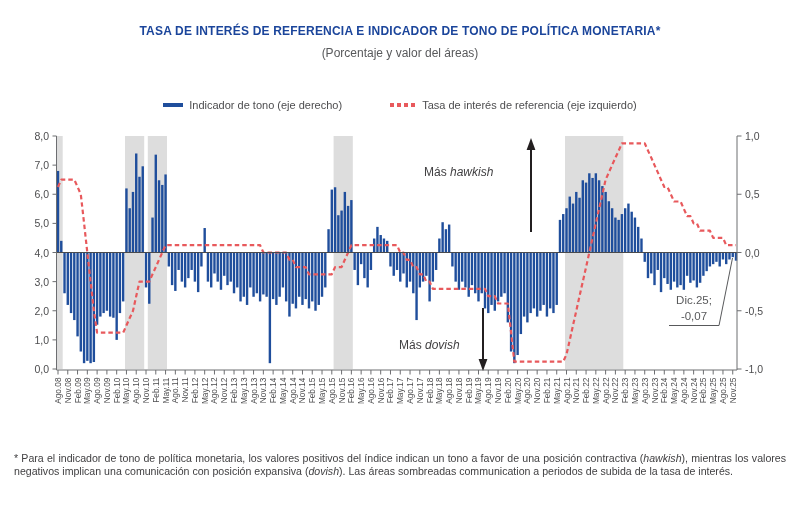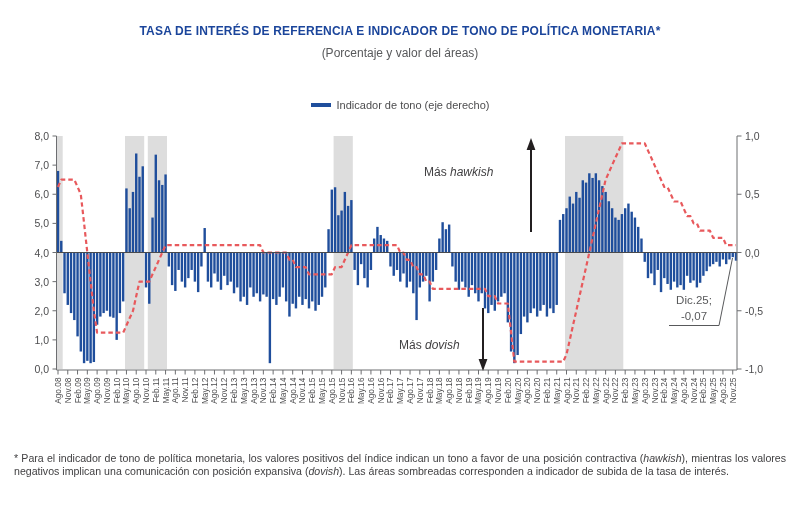--- a/index.html
+++ b/index.html
@@ -28,20 +28,24 @@
 
 <div class="page">
 
   <div class="chart-title">TASA DE INTERÉS DE REFERENCIA E INDICADOR DE TONO DE POLÍTICA MONETARIA*</div>
   <div class="chart-subtitle">(Porcentaje y valor del áreas)</div>
 
   <div class="legend">
     <div class="legend-item">
       <span class="swatch-tone"></span>
       <span>Indicador de tono (eje derecho)</span>
+    </div>
+    <div class="legend-item">
+      <span class="swatch-rate"></span>
+      <span>Tasa de interés de referencia (eje izquierdo)</span>
     </div>
   </div>
 
   <div class="chart-wrap">
     <svg width="800" height="318" viewBox="0 0 800 318">
         <g>
           <rect x="56.5" y="10" width="6.2" height="233" fill="#dddddd"></rect>
           <rect x="125.0" y="10" width="19.2" height="233" fill="#dddddd"></rect>
           <rect x="147.8" y="10" width="19.2" height="233" fill="#dddddd"></rect>
           <rect x="333.6" y="10" width="19.2" height="233" fill="#dddddd"></rect>
@@ -458,16 +462,16 @@
         <g>
           <text x="694" y="178" text-anchor="middle" font-size="11.5" fill="#58595b">Dic.25;</text>
           <text x="694" y="194" text-anchor="middle" font-size="11.5" fill="#58595b">-0,07</text>
           <line x1="669" y1="199.5" x2="719" y2="199.5" stroke="#58595b" stroke-width="1"></line>
           <line x1="719" y1="199.5" x2="732.5" y2="132" stroke="#58595b" stroke-width="1"></line>
         </g>
       </svg>
   </div>
 
   <div class="footnote">
-    <p><span>* Para el indicador de tono de política monetaria, los valores positivos del índice indican un tono a favor de una posición contractiva (</span><i>hawkish</i><span>), mientras los valores negativos implican una comunicación con posición expansiva (</span><i>dovish</i><span>). Las áreas sombreadas corresponden a indicador de subida de la tasa de interés.</span></p>
+    <p><span>* Para el indicador de tono de política monetaria, los valores positivos del índice indican un tono a favor de una posición contractiva (</span><i>hawkish</i><span>), mientras los valores negativos implican una comunicación con posición expansiva (</span><i>dovish</i><span>). Las áreas sombreadas communication a periodos de subida de la tasa de interés.</span></p>
   </div>
 
 </div>
 
 </body></html>

